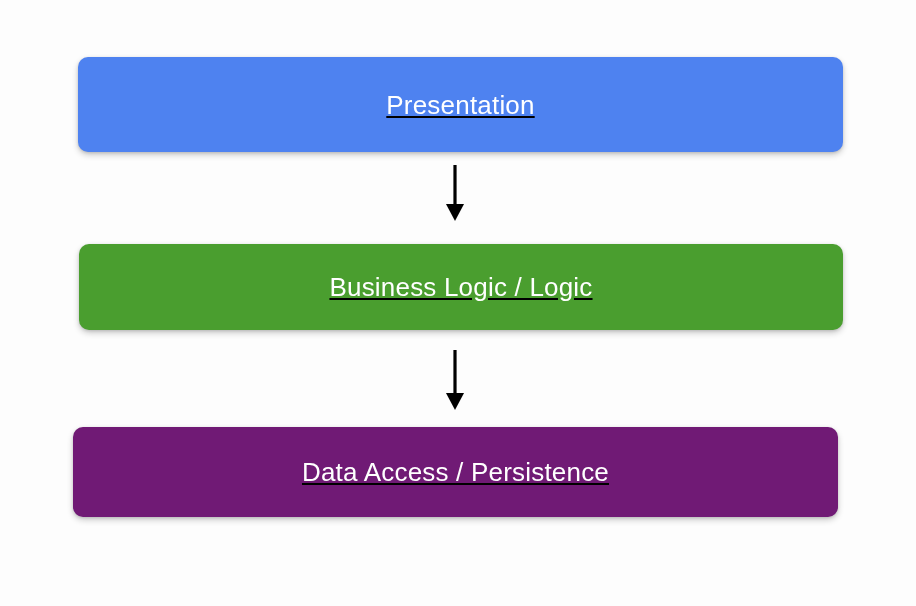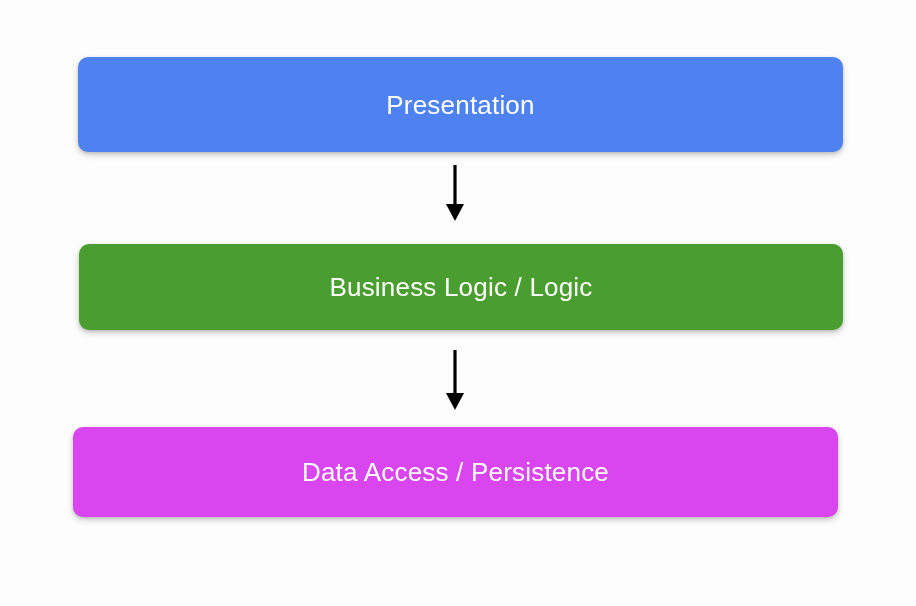--- a/index.html
+++ b/index.html
@@ -23,20 +23,21 @@
   }
 
   .layer-box {
     position: absolute;
     box-sizing: border-box;
     border-radius: 10px;
     display: flex;
     align-items: center;
     justify-content: center;
     box-shadow: 0 3px 6px rgba(0,0,0,0.20), 0 1px 3px rgba(0,0,0,0.12);
+    text-decoration: underline;
   }
 
   .layer-label {
     color: #ffffff;
     font-size: 26px;
     font-weight: 400;
     letter-spacing: 0.2px;
     line-height: 1;
     white-space: nowrap;
     text-align: center;
@@ -59,21 +60,21 @@
     height: 86px;
     background: #4a9e2f;
   }
 
   
   #box-data-access {
     left: 73px;
     top: 427px;
     width: 765px;
     height: 90px;
-    background: #d946ef;
+    background: #701a75;
   }
 
   .connector-arrow {
     position: absolute;
     left: 0;
     top: 0;
     width: 916px;
     height: 606px;
     pointer-events: none;
     overflow: visible;

